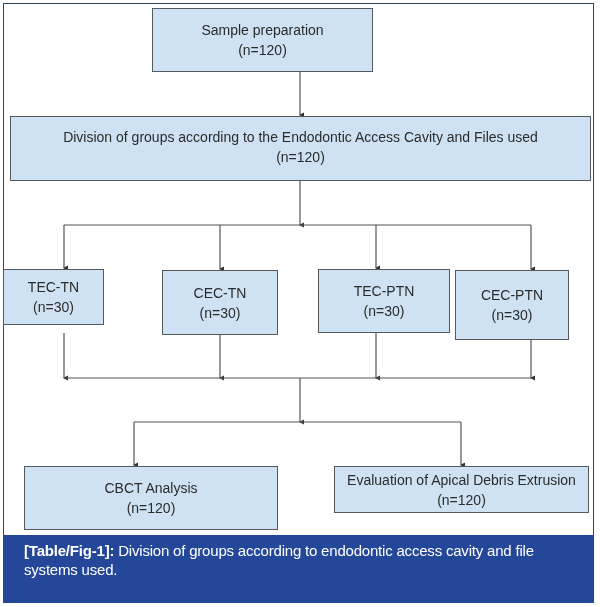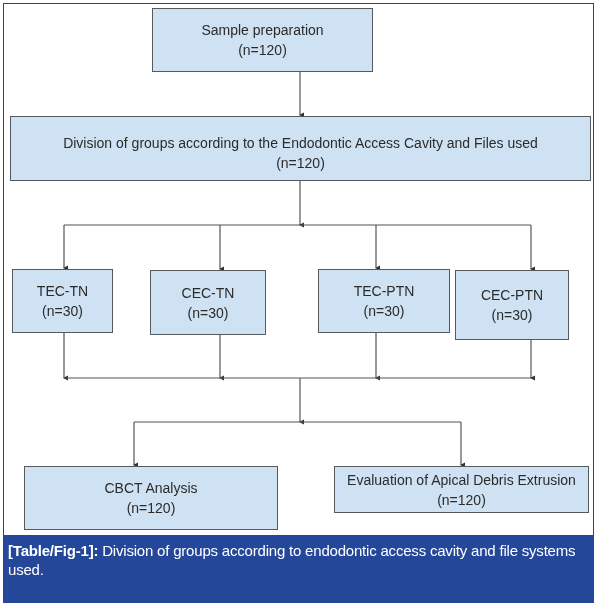--- a/index.html
+++ b/index.html
@@ -6,21 +6,21 @@
     body { width: 600px; height: 607px; position: relative; overflow: hidden;
            font-family: "Liberation Sans", sans-serif; }
     .frame { position: absolute; left: 3px; top: 3px; width: 591px; height: 532px;
              border: 1.5px solid #2c4a5e; border-bottom: none; box-sizing: border-box; background: #ffffff; }
     svg.connectors { position: absolute; left: 0; top: 0; }
     .box { position: absolute; background: #cfe2f3; border: 1.5px solid #555a5e; box-sizing: border-box;
            display: flex; flex-direction: column; align-items: center; justify-content: center;
            color: #2b2b2b; font-size: 14px; line-height: 20px; text-align: center; }
     .box .t, .box .n { display: block; }
     .caption { position: absolute; left: 3px; top: 535px; width: 591px; height: 68px;
-               background: #24479a; color: #ffffff; box-sizing: border-box; padding: 6px 8px 0 5px; }
+               background: #24479a; color: #ffffff; box-sizing: border-box; padding: 6px 8px 0 21px; }
     .caption .main { font-size: 15px; line-height: 19px; letter-spacing: -0.2px; }
     .caption .label { font-weight: bold; }
     .caption .abbr { font-size: 11.5px; line-height: 16px; margin-top: 2px; }
   </style>
 </head>
 <body>
 
 <div class="frame"></div>
 
 <svg class="connectors" width="600" height="607">
@@ -47,30 +47,30 @@
     <line x1="134" y1="422" x2="134" y2="465" marker-end="url(#arr)"></line>
     <line x1="461" y1="422" x2="461" y2="465" marker-end="url(#arr)"></line>
   </g>
 </svg>
 
 <div class="box" style="left:152px; top:8px; width:221px; height:64px;">
   <span class="t">Sample preparation</span>
   <span class="n">(n=120)</span>
 </div>
 
-<div class="box" style="left:10px; top:116px; width:581px; height:65px; justify-content:flex-start; padding-top:16px;">
+<div class="box" style="left:10px; top:116px; width:581px; height:65px; justify-content:flex-start; padding-top:10px;">
   <span class="t">Division of groups according to the Endodontic Access Cavity and Files used</span>
   <span class="n">(n=120)</span>
 </div>
 
-<div class="box" style="left:12px; top:269px; width:101px; height:64px;">
+<div class="box" style="left:3px; top:269px; width:101px; height:56px;">
   <span class="t">TEC-TN</span>
   <span class="n">(n=30)</span>
 </div>
-<div class="box" style="left:150px; top:270px; width:116px; height:65px;">
+<div class="box" style="left:162px; top:270px; width:116px; height:65px;">
   <span class="t">CEC-TN</span>
   <span class="n">(n=30)</span>
 </div>
 <div class="box" style="left:318px; top:269px; width:132px; height:64px;">
   <span class="t">TEC-PTN</span>
   <span class="n">(n=30)</span>
 </div>
 <div class="box" style="left:455px; top:270px; width:114px; height:70px;">
   <span class="t">CEC-PTN</span>
   <span class="n">(n=30)</span>

